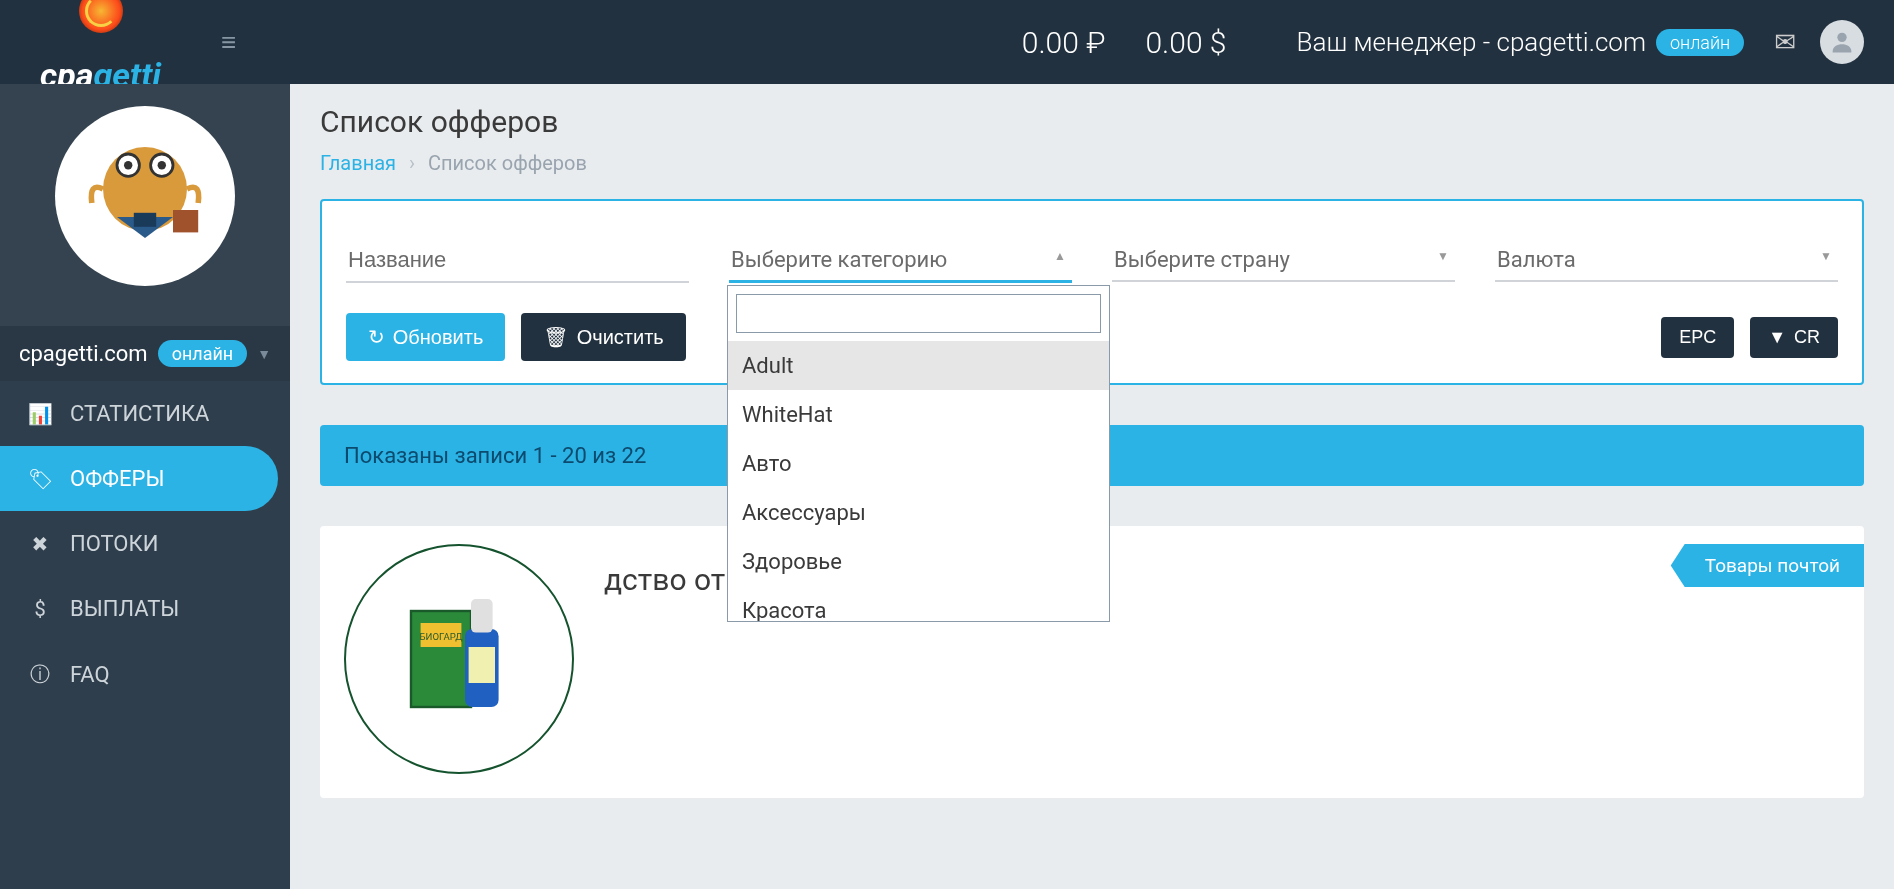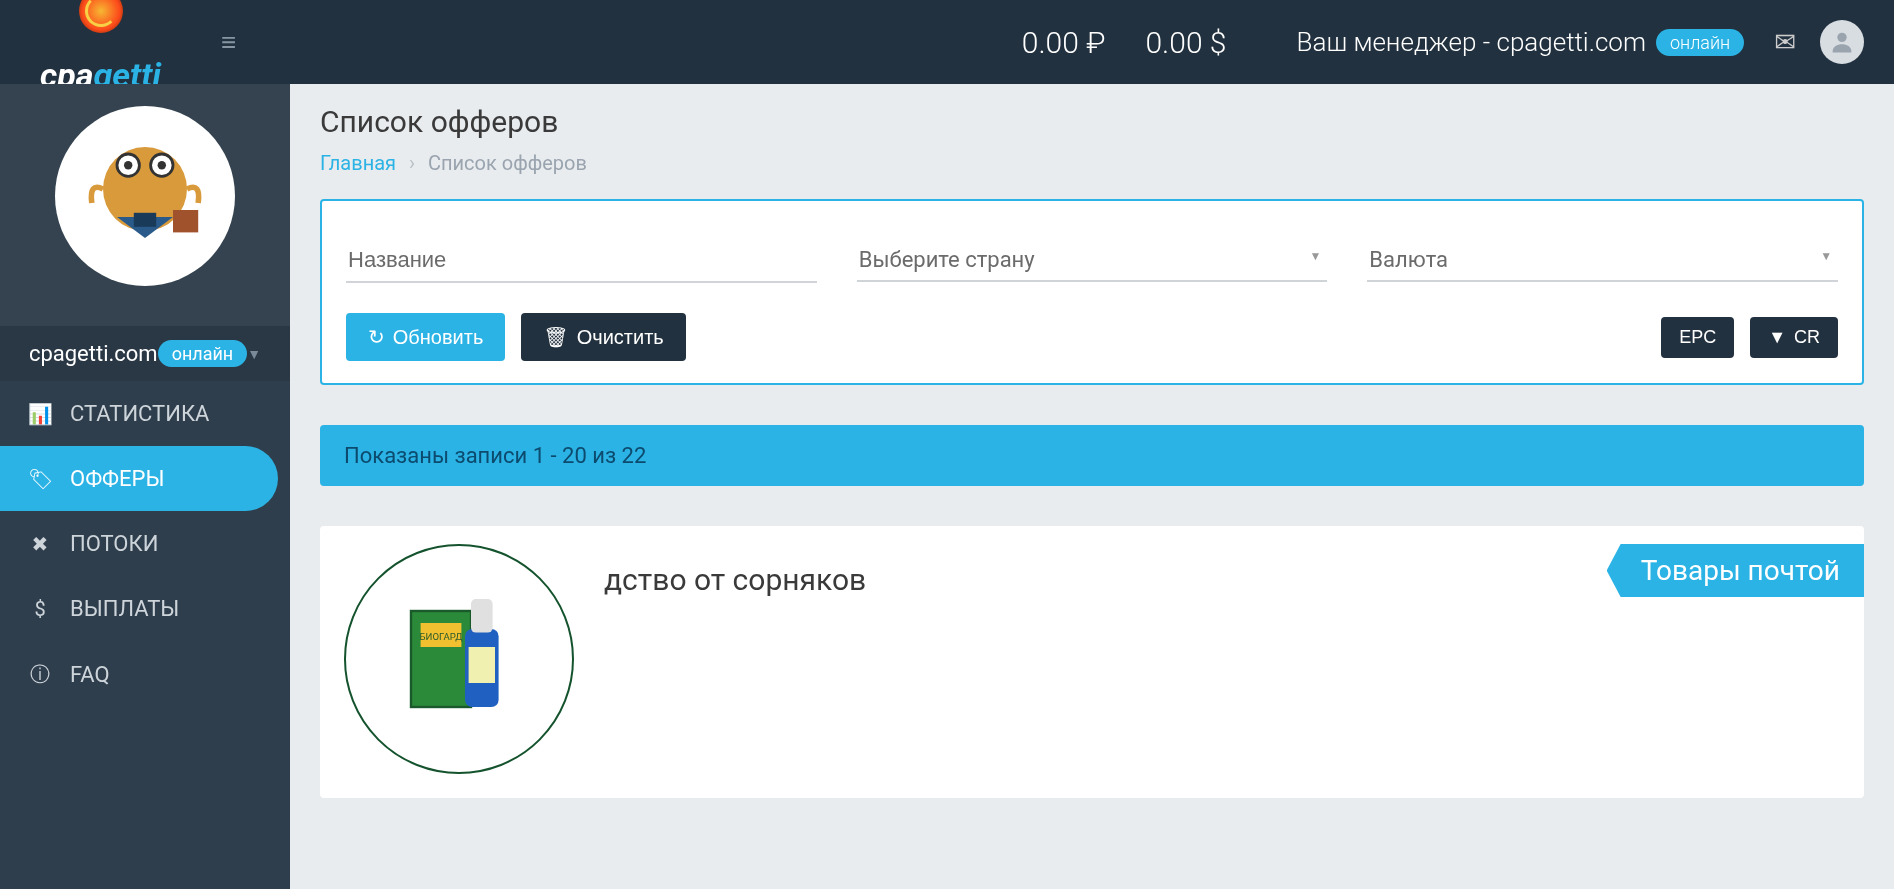--- a/index.html
+++ b/index.html
@@ -119,20 +119,21 @@
   justify-content: center;
   overflow: hidden;
 }
 .profile-avatar svg { width: 140px; height: 140px; }
 .profile-name-row {
   color: #fff;
   font-size: 22px;
   display: flex;
   align-items: center;
   justify-content: center;
+  gap: 10px;
   padding: 14px 0;
   background: #2a3845;
 }
 .profile-name-row .caret { color: #7a8a99; font-size: 14px; }
 .nav-item {
   display: flex;
   align-items: center;
   gap: 18px;
   padding: 20px 28px;
   color: #cdd4da;
@@ -289,21 +290,21 @@
 }
 .offer-img svg { width: 120px; height: 150px; }
 .offer-body { flex: 1; padding-top: 18px; }
 .offer-title { font-size: 30px; color: #3a3a3a; font-weight: 400; }
 .offer-tag {
   position: absolute;
   right: 0;
   top: 18px;
   background: #2bb3e5;
   color: #fff;
-  font-size: 28px;
+  font-size: 19px;
   padding: 10px 24px 10px 34px;
   clip-path: polygon(14px 0, 100% 0, 100% 100%, 14px 100%, 0 50%);
 }
 .offer-table {
   width: 100%;
   margin-top: 36px;
   border-collapse: collapse;
   font-size: 21px;
   color: #4a4a4a;
 }
@@ -402,20 +403,39 @@
     <div class="breadcrumb">
       <a href="#">Главная</a>
       <span class="sep">›</span>
       <span>Список офферов</span>
     </div>
 
     <div class="filter-card">
       <div class="filter-row">
         <div class="filter-field">
           <input class="filter-input" placeholder="Название" style="">
+        </div>
+        <div class="filter-field">
+          <div class="filter-select open">
+            <span>Выберите категорию</span>
+            <span class="arrow">▲</span>
+          </div>
+          <div class="dropdown-panel">
+            <div class="dropdown-search-wrap">
+              <input class="dropdown-search" style="">
+            </div>
+            <div class="dropdown-list">
+              <div class="dropdown-item hover">Adult</div>
+              <div class="dropdown-item">WhiteHat</div>
+              <div class="dropdown-item">Авто</div>
+              <div class="dropdown-item">Аксессуары</div>
+              <div class="dropdown-item">Здоровье</div>
+              <div class="dropdown-item">Красота</div>
+            </div>
+          </div>
         </div>
         <div class="filter-field">
           <div class="filter-select">
             <span>Выберите страну</span>
             <span class="arrow">▼</span>
           </div>
         </div>
         <div class="filter-field">
           <div class="filter-select">
             <span>Валюта</span>

